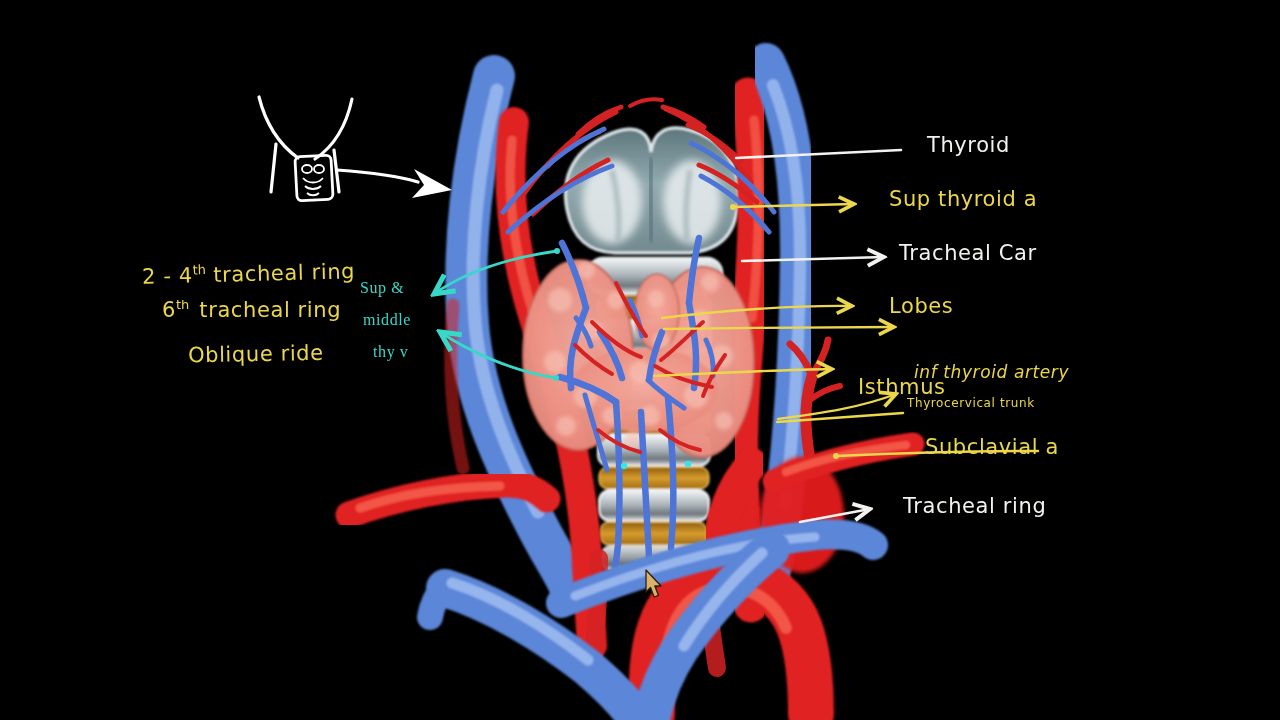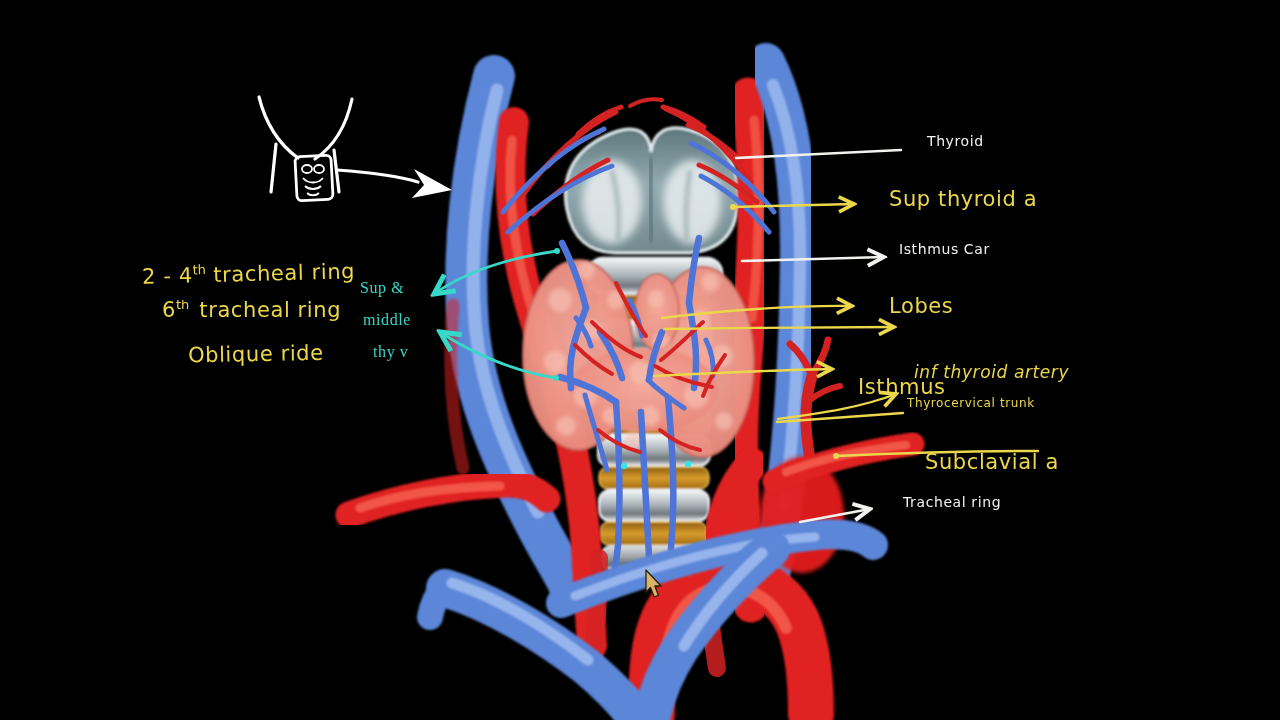--- a/index.html
+++ b/index.html
@@ -1,21 +1,21 @@
 <!DOCTYPE html>
 <html style="--label-yellow: #ecd74b; --label-white: #f2f2ef; --label-teal: #38d8c8; --artery-red: #e12020; --vein-blue: #5b86d8; --gland-pink: #f2a396; --cartilage-teal: #8fa9ae; --ring-orange: #d79c2d; --ring-silver: #dfe5e9; --cursor-tan: #d9b36c;"><head>
 <meta charset="utf-8">
 <style>
   html,body{margin:0;padding:0;background:#000;}
   #stage{position:relative;width:1280px;height:720px;background:#000;overflow:hidden;
          font-family:"DejaVu Sans",sans-serif;}
   #art{position:absolute;left:0;top:0;}
   .lbl{position:absolute;white-space:nowrap;letter-spacing:.6px;line-height:1.05;}
   .yellow{color:var(--label-yellow);font-size:21px;}
-  .white{color:var(--label-white);font-size:14px;}
+  .white{color:var(--label-white);font-size:21px;}
   .teal{color:var(--label-teal);font-size:16px;font-family:Liberation Serif, serif;}
   .sm{font-size:17px;}
   .md{font-size:12px;}
   .lbl sup{font-size:.62em;letter-spacing:0;}
   .gap{padding-left:10px;}
   
   .vein{stroke:var(--vein-blue);fill:none;stroke-linecap:round;}
   .vein-hi{stroke:#9cbaf0;fill:none;stroke-linecap:round;}
   .vein-s{stroke:#4d74d6;fill:none;stroke-linecap:round;}
   .artery{stroke:var(--artery-red);fill:none;stroke-linecap:round;}
@@ -273,21 +273,21 @@
 <div class="lbl yellow" style="left:142px;top:262px;transform:rotate(-1.5deg);"><span>2 - 4</span><sup>th</sup><span> tracheal ring</span></div>
 <div class="lbl yellow" style="left:162px;top:298px;"><span>6</span><sup>th</sup><span class="gap">tracheal ring</span></div>
 <div class="lbl yellow" style="left:188px;top:343px;transform:rotate(-1deg);">Oblique ride</div>
 
 <div class="lbl teal" style="left:360px;top:280px;">Sup &amp;</div>
 <div class="lbl teal" style="left:363px;top:312px;">middle</div>
 <div class="lbl teal" style="left:373px;top:344px;text-align:center;">thy v</div>
 
 <div class="lbl white" style="left:927px;top:134px;">Thyroid</div>
 <div class="lbl yellow" style="left:889px;top:188px;">Sup thyroid a</div>
-<div class="lbl white" style="left:899px;top:242px;">Isthmus Car</div>
+<div class="lbl white" style="left:899px;top:242px;">Tracheal Car</div>
 <div class="lbl yellow" style="left:889px;top:295px;">Lobes</div>
 <div class="lbl yellow" style="left:858px;top:356px;margin-top:20px;">Isthmus</div>
 <div class="lbl yellow sm" style="left:914px;top:364px;font-style:italic;">inf thyroid artery</div>
 <div class="lbl yellow md" style="left:907px;top:397px;">Thyrocervical trunk</div>
-<div class="lbl yellow" style="left:925px;top:451px;">Subclavial a</div>
+<div class="lbl yellow" style="left:925px;top:436px;">Subclavial a</div>
 <div class="lbl white" style="left:903px;top:495px;">Tracheal ring</div>
 
 </div>
 
 </body></html>

